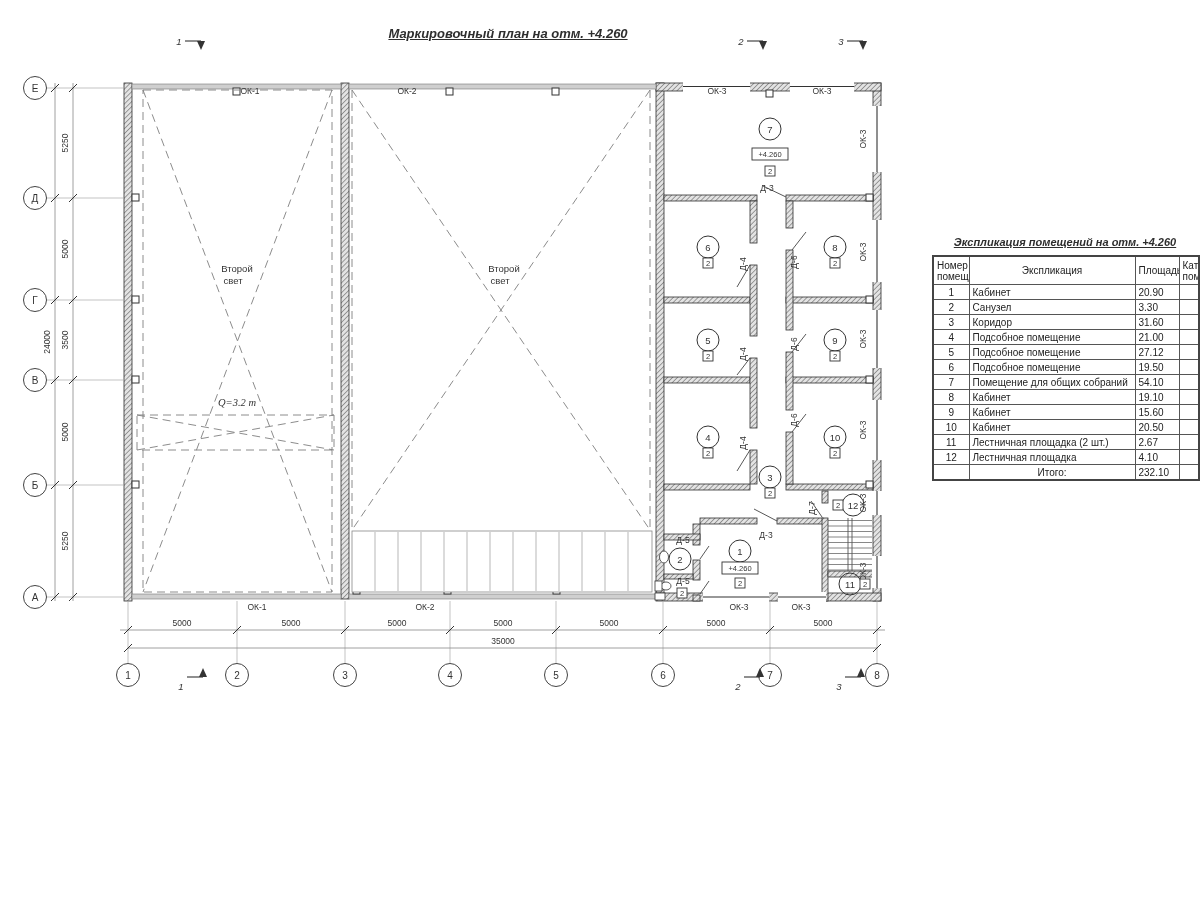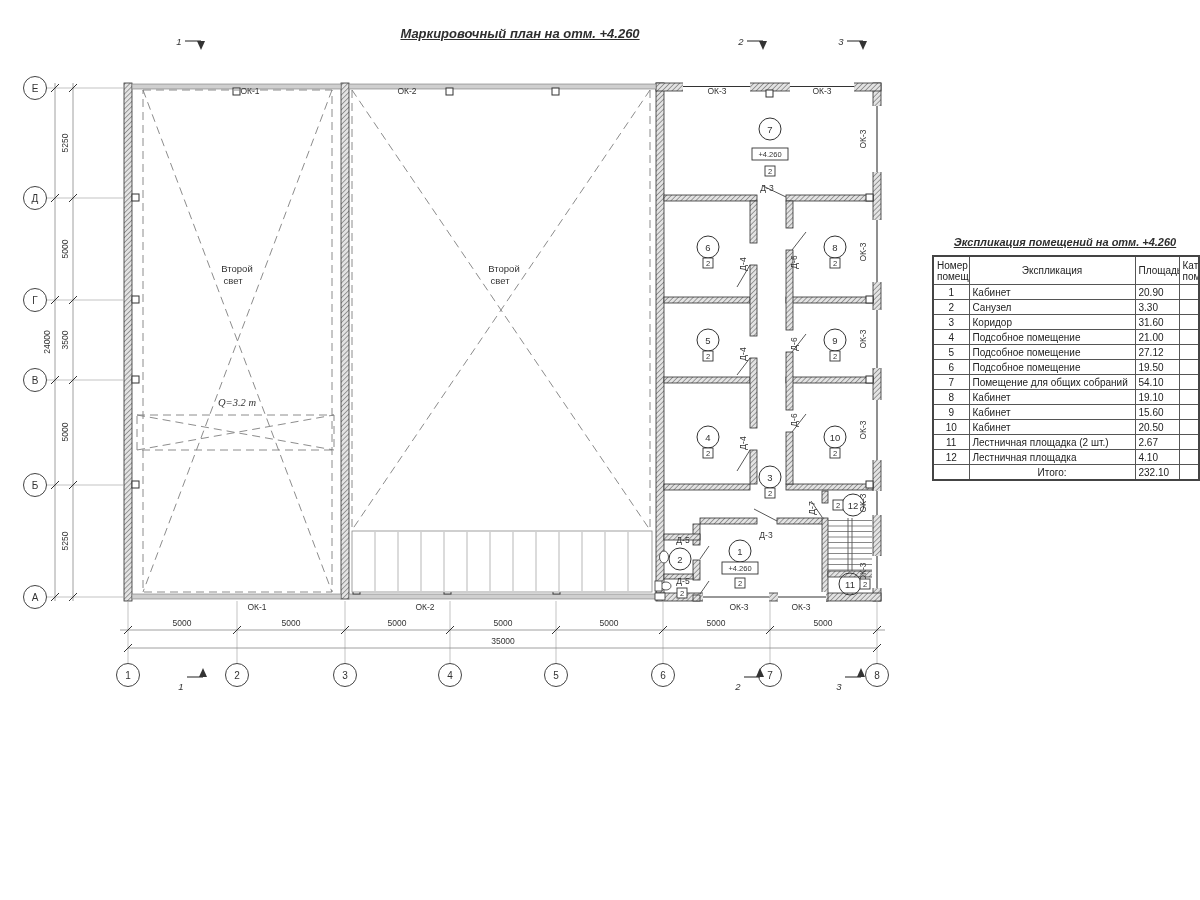--- a/index.html
+++ b/index.html
@@ -1,18 +1,18 @@
 <!DOCTYPE html>
 <html><head>
 <meta charset="utf-8">
 <style>
   html,body{margin:0;padding:0;background:#fff;}
   .canvas{position:relative;width:1200px;height:900px;background:#fff;overflow:hidden;
           font-family:"Liberation Sans",sans-serif;color:#333;}
-  .main-title{position:absolute;left:320px;top:26px;width:400px;text-align:center;
+  .main-title{position:absolute;left:308px;top:26px;width:400px;text-align:center;
               font-size:13px;font-style:italic;font-weight:bold;text-decoration:underline;color:#2e2e2e;}
   svg{position:absolute;left:0;top:0;}
   svg text{font-family:"Liberation Sans",sans-serif;fill:#333;}
   .lbl{font-size:8.5px;text-anchor:middle;}
   .num{font-size:9.5px;text-anchor:middle;}
   .axisT{font-size:10px;text-anchor:middle;}
   .dimT{font-size:8.5px;text-anchor:middle;}
   .sm2{font-size:7.5px;text-anchor:middle;}
   .sec{font-size:9.5px;text-anchor:middle;font-style:italic;}
   .second{font-size:9.5px;text-anchor:middle;}

